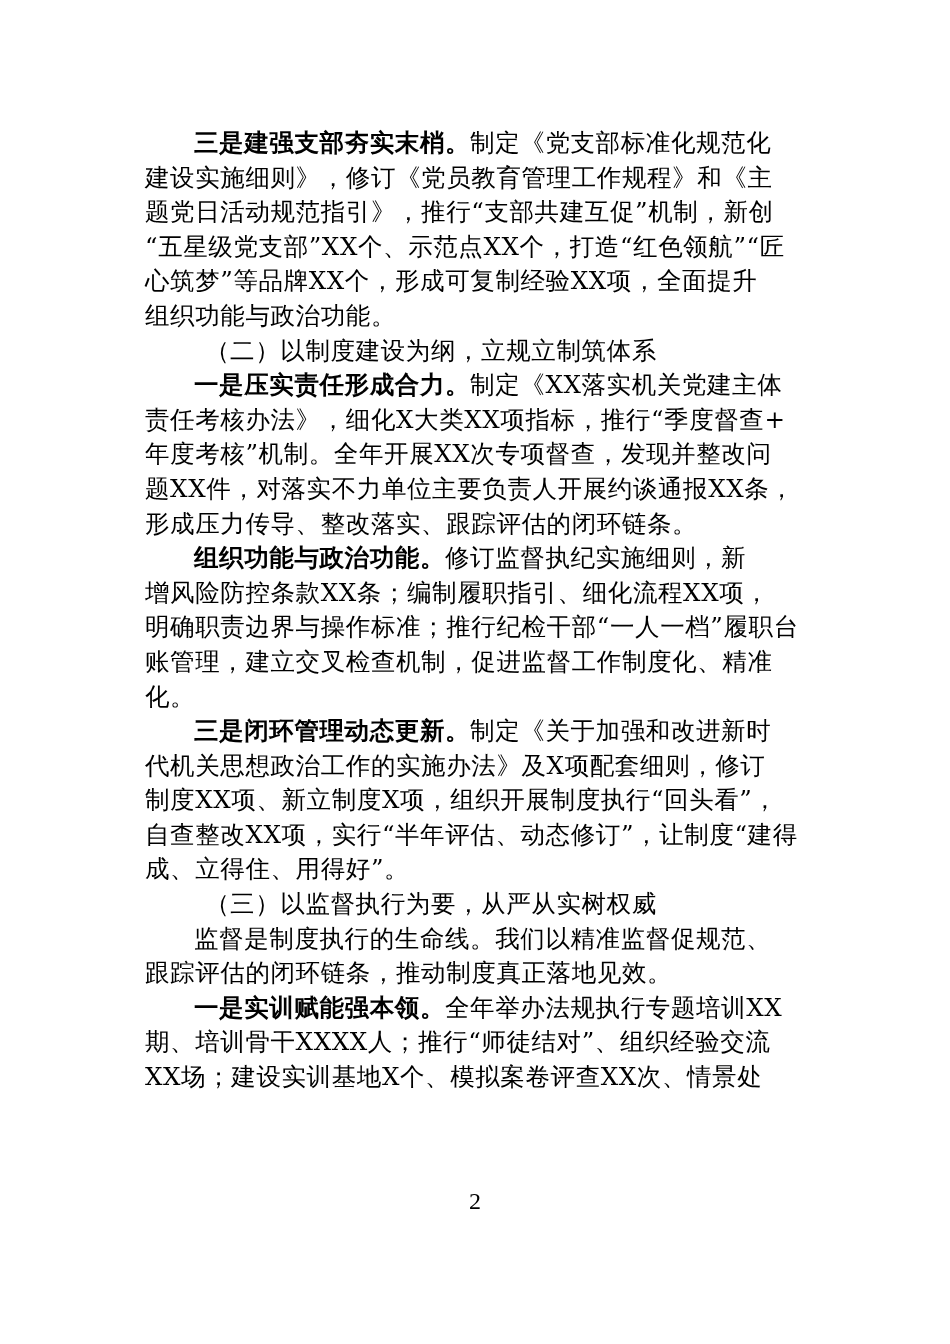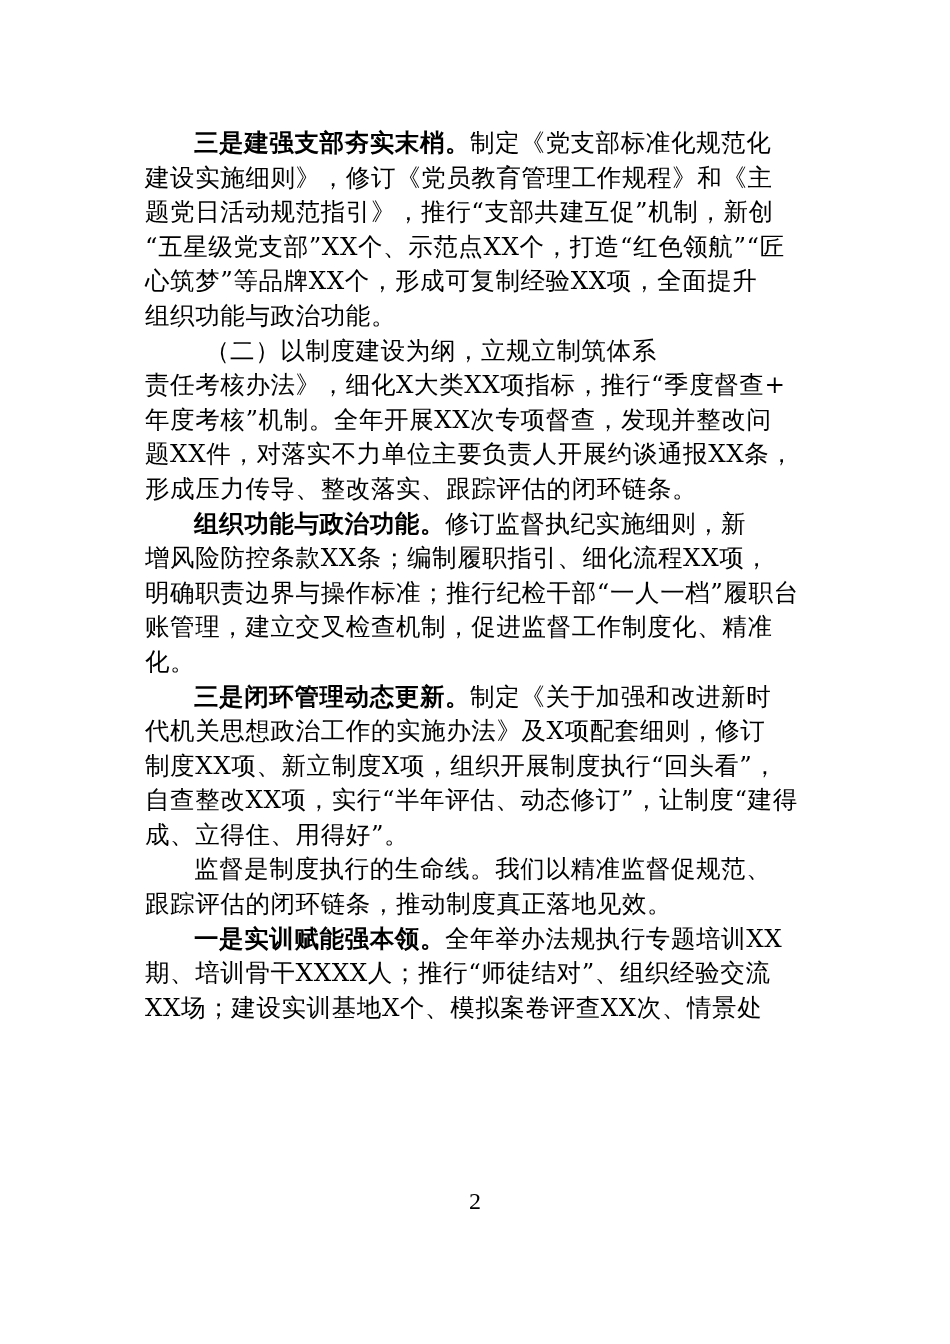--- a/index.html
+++ b/index.html
@@ -35,20 +35,21 @@
       <span class="line">心筑梦”等品牌XX个，形成可复制经验XX项，全面提升</span>
       <span class="line">组织功能与政治功能。</span>
     </p>
 
     <p class="para">
       <span class="line" style="padding-left:60px">（二）以制度建设为纲，立规立制筑体系</span>
     </p>
 
 
     <p class="para">
+      <span class="line" style="padding-left:49px"><span class="lead">一是压实责任形成合力。</span><span>制定《XX落实机关党建主体</span></span>
       <span class="line">责任考核办法》，细化X大类XX项指标，推行“季度督查+</span>
       <span class="line">年度考核”机制。全年开展XX次专项督查，发现并整改问</span>
       <span class="line">题XX件，对落实不力单位主要负责人开展约谈通报XX条，</span>
       <span class="line">形成压力传导、整改落实、跟踪评估的闭环链条。</span>
     </p>
 
     <p class="para">
       <span class="line" style="padding-left:49px"><span class="lead">组织功能与政治功能。</span><span>修订监督执纪实施细则，新</span></span>
       <span class="line">增风险防控条款XX条；编制履职指引、细化流程XX项，</span>
       <span class="line">明确职责边界与操作标准；推行纪检干部“一人一档”履职台</span>
@@ -57,20 +58,23 @@
     </p>
 
     <p class="para">
       <span class="line" style="padding-left:49px"><span class="lead">三是闭环管理动态更新。</span><span>制定《关于加强和改进新时</span></span>
       <span class="line">代机关思想政治工作的实施办法》及X项配套细则，修订</span>
       <span class="line">制度XX项、新立制度X项，组织开展制度执行“回头看”，</span>
       <span class="line">自查整改XX项，实行“半年评估、动态修订”，让制度“建得</span>
       <span class="line">成、立得住、用得好”。</span>
     </p>
 
+    <p class="para">
+      <span class="line" style="padding-left:60px">（三）以监督执行为要，从严从实树权威</span>
+    </p>
 
     <p class="para">
       <span class="line" style="padding-left:49px">监督是制度执行的生命线。我们以精准监督促规范、</span>
       <span class="line">跟踪评估的闭环链条，推动制度真正落地见效。</span>
     </p>
 
     <p class="para">
       <span class="line" style="padding-left:49px"><span class="lead">一是实训赋能强本领。</span><span>全年举办法规执行专题培训XX</span></span>
       <span class="line">期、培训骨干XXXX人；推行“师徒结对”、组织经验交流</span>
       <span class="line">XX场；建设实训基地X个、模拟案卷评查XX次、情景处</span>

